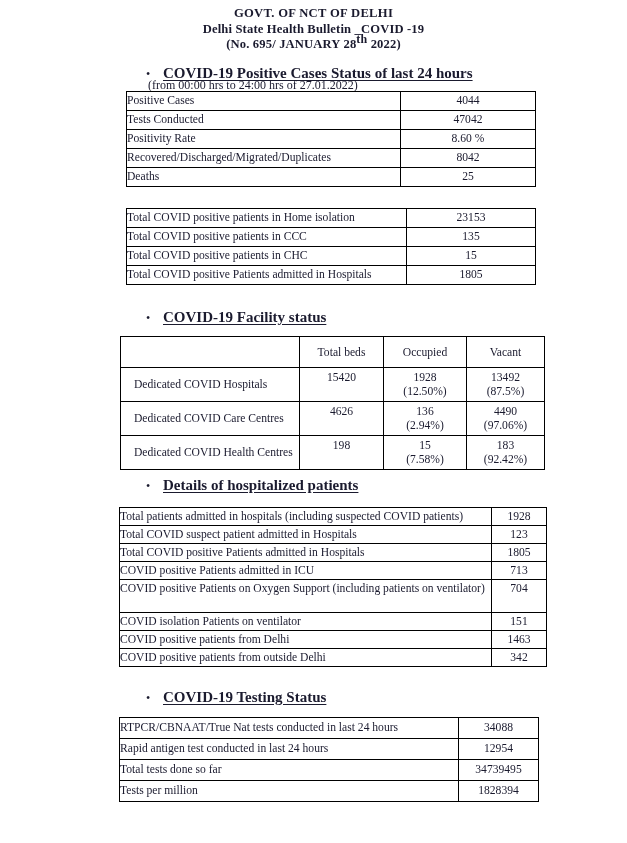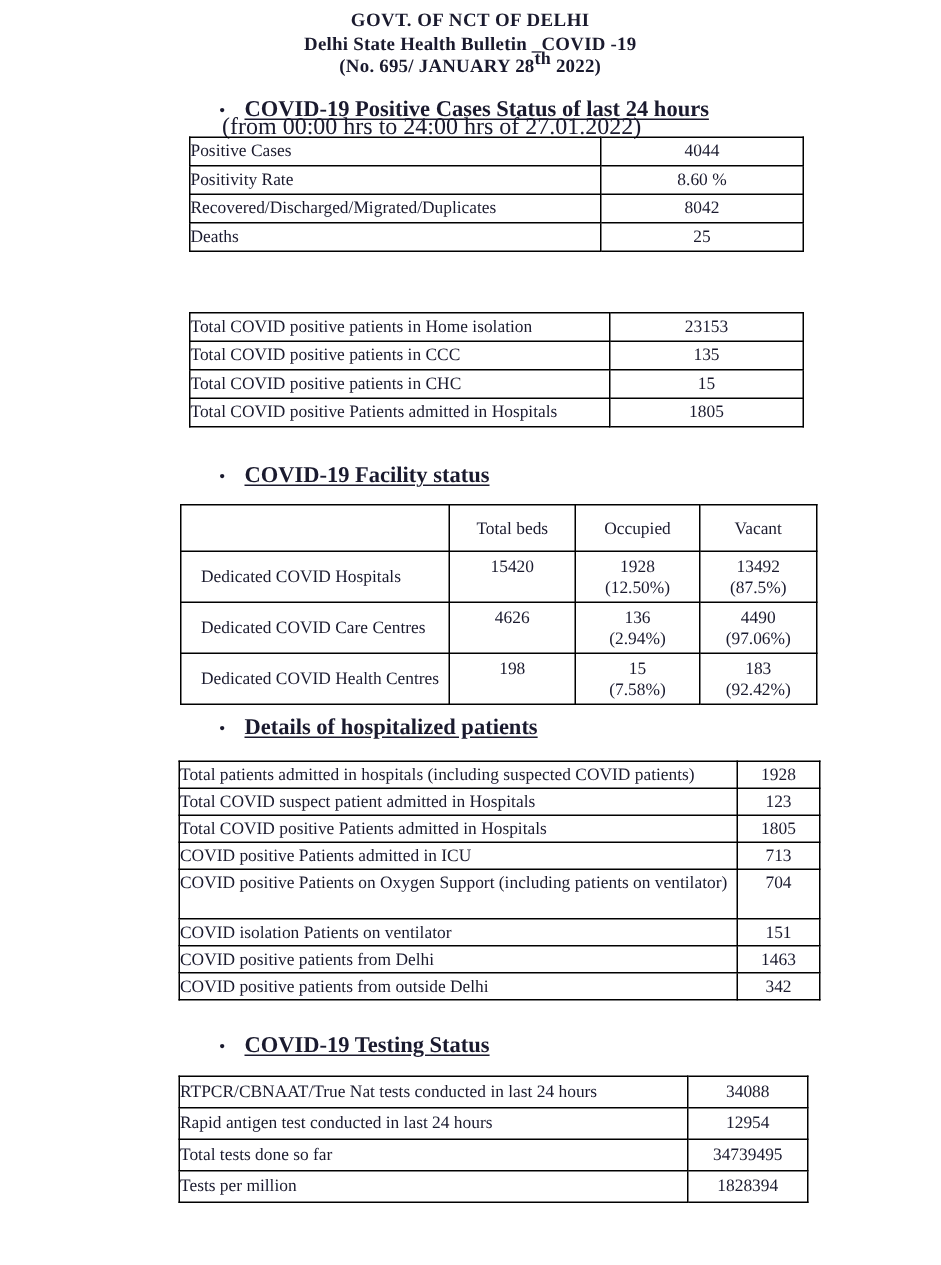--- a/index.html
+++ b/index.html
@@ -59,21 +59,21 @@
   }
   .section-head .htext {
     font-weight: bold;
     font-size: 15px;
     line-height: 14px;
     text-decoration: underline;
     text-underline-offset: 1.5px;
   }
   .sub-note {
     position: absolute;
-    font-size: 16px;
+    font-size: 12px;
     line-height: 12px;
     white-space: nowrap;
     text-align: center;
   }
 
   
   table.grid {
     position: absolute;
     border-collapse: collapse;
     table-layout: fixed;
@@ -177,20 +177,24 @@
     <colgroup>
         <col style="width:274px">
         <col style="width:135px">
       </colgroup>
     <tbody>
       <tr>
         <td class="lbl">Positive Cases</td>
         <td class="val">4044</td>
       </tr>
       <tr>
+        <td class="lbl">Tests Conducted</td>
+        <td class="val">47042</td>
+      </tr>
+      <tr>
         <td class="lbl">Positivity Rate</td>
         <td class="val">8.60 %</td>
       </tr>
       <tr>
         <td class="lbl">Recovered/Discharged/Migrated/Duplicates</td>
         <td class="val">8042</td>
       </tr>
       <tr>
         <td class="lbl">Deaths</td>
         <td class="val">25</td>

